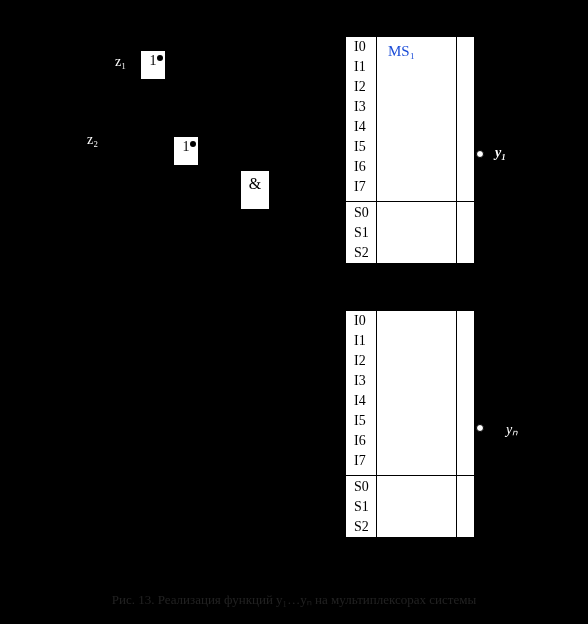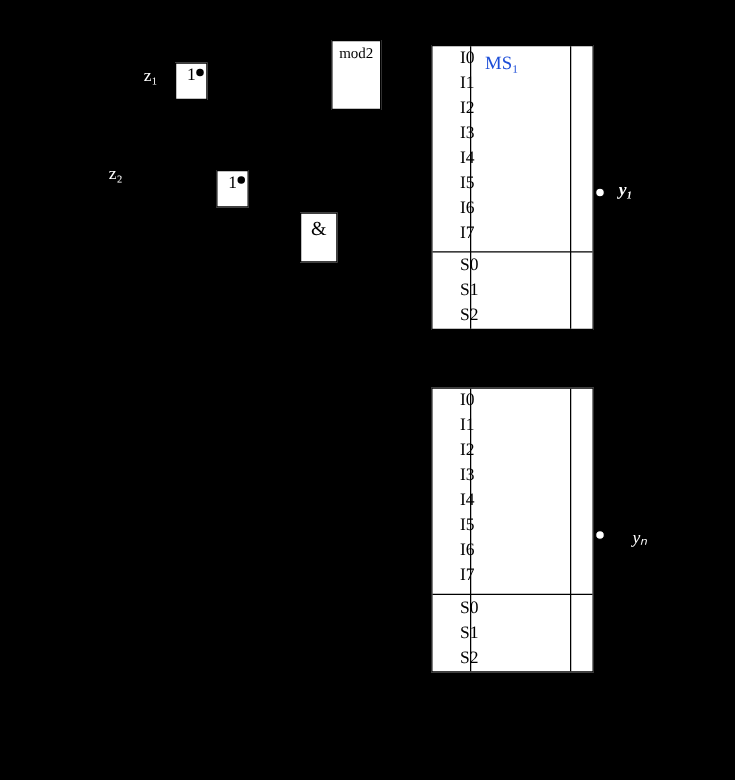--- a/index.html
+++ b/index.html
@@ -54,21 +54,21 @@
   .mux-label-col {
     position: absolute;
     left: 0;
     width: 30px;
     top: 0;
     bottom: 0;
   }
   .mux-input {
     height: 20px;
     line-height: 20px;
-    padding-left: 22px;
+    padding-left: 8px;
     color: #000;
     font-size: 14px;
     text-align: left;
   }
   .mux-divider {
     position: absolute;
     left: 0;
     right: 0;
     height: 0;
     border-top: 1px solid #000;
@@ -105,23 +105,20 @@
   <div class="gate" style="left:140px; top:50px; width:26px; height:30px;">
     <span>1</span>
     <span class="inv-bubble" style="right:2px; top:4px;"></span>
   </div>
 
   <div class="gate" style="left:173px; top:136px; width:26px; height:30px;">
     <span>1</span>
     <span class="inv-bubble" style="right:2px; top:4px;"></span>
   </div>
 
-  <div class="gate" style="left:265px; top:32px; width:40px; height:56px; font-size:12px;">
-    <span>mod2</span>
-  </div>
 
   <div class="gate" style="left:240px; top:170px; width:30px; height:40px; font-size:16px; padding-top:4px;">
     <span>&amp;</span>
   </div>
 
   <div class="mux-outer" style="left:345px; top:36px; width:130px; height:228px;">
     <div class="mux-col" style="left:30px; width:0;"></div>
     <div class="mux-col" style="left:110px; width:0;"></div>
     <div class="mux-label-col">
       <div class="mux-input">I0</div>
@@ -160,14 +157,15 @@
     <div class="mux-divider" style="top:164px;"></div>
     <div class="mux-label-col" style="top:166px; bottom:0;">
       <div class="mux-input">S0</div>
       <div class="mux-input">S1</div>
       <div class="mux-input">S2</div>
     </div>
   </div>
   <span class="out-inv" style="left:476px; top:424px;"></span>
   <span class="lbl" style="left:506px; top:419px; font-style:italic;">yₙ</span>
 
+  <div class="caption" style="top:590px;">Рис. 13. Реализация функций y₁…yₙ на мультиплексорах системы</div>
 
 </div>
 
 </body></html>

